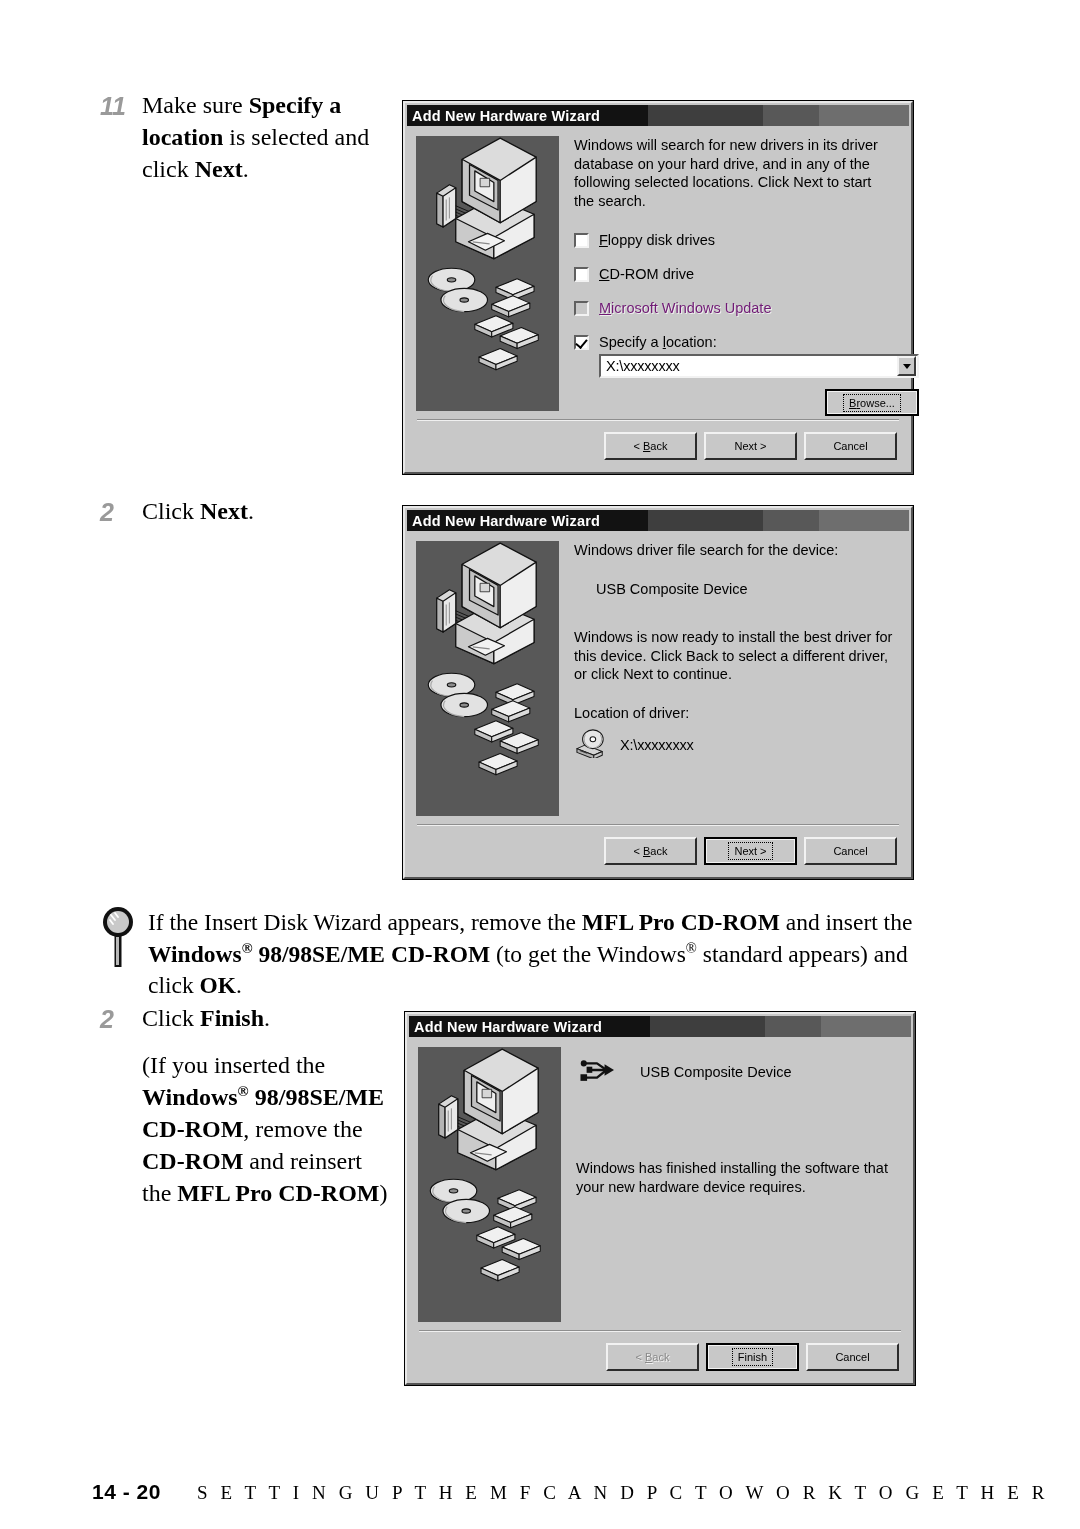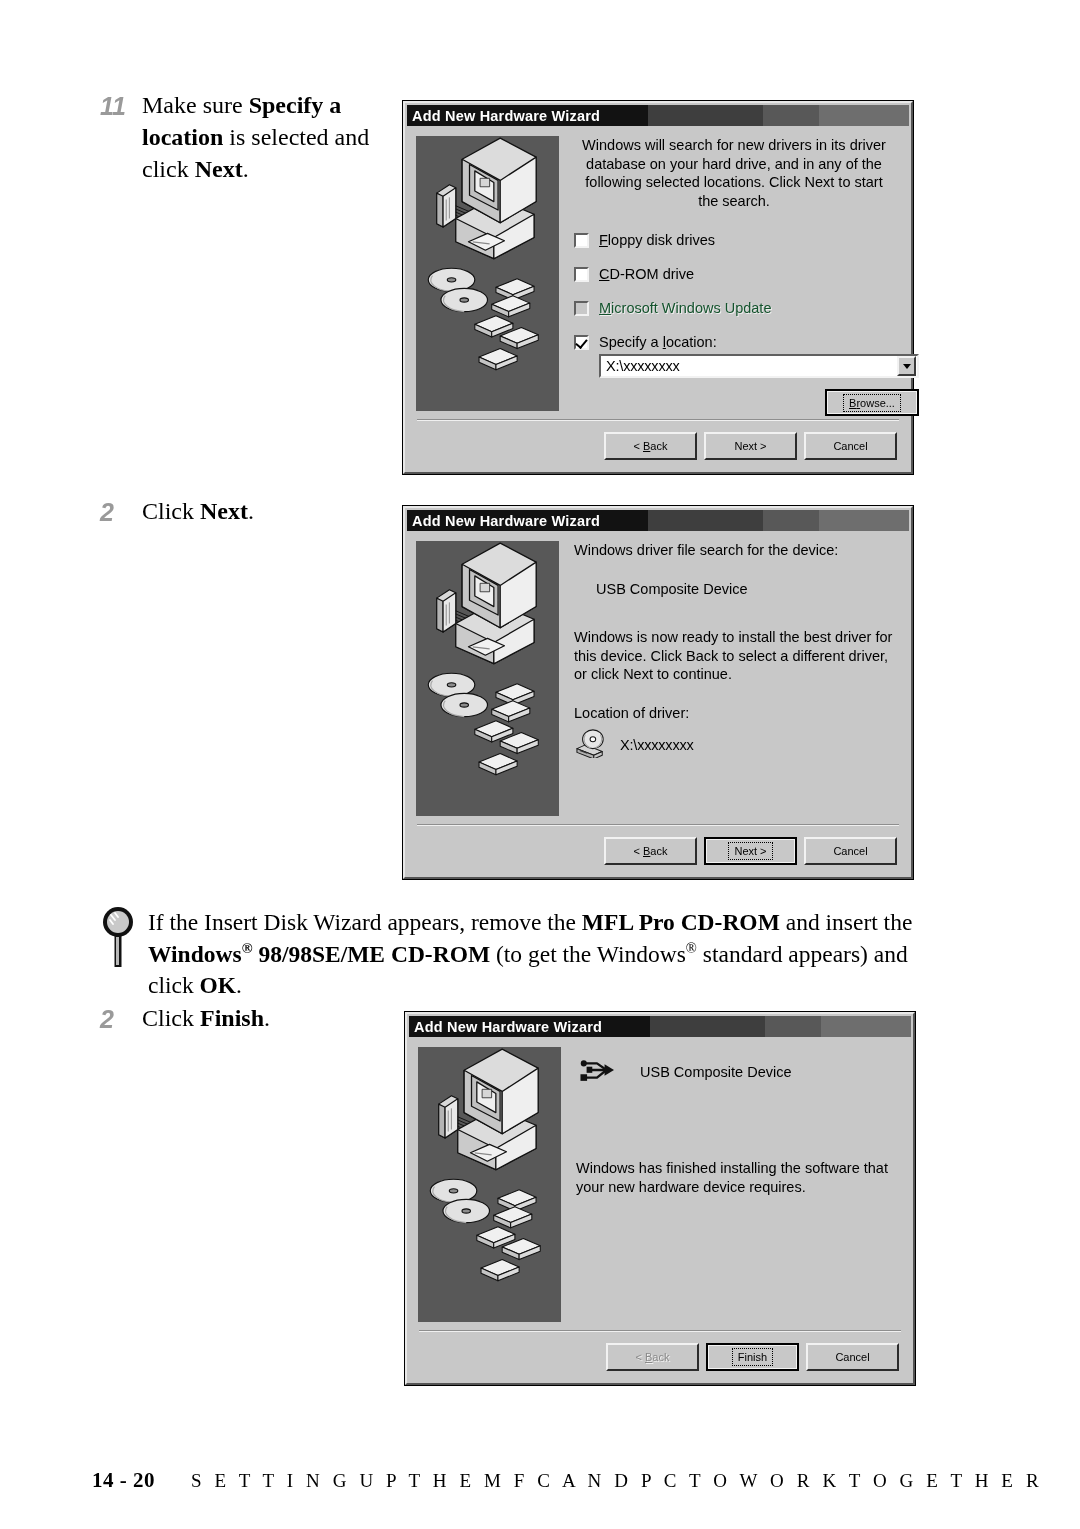--- a/index.html
+++ b/index.html
@@ -85,25 +85,26 @@
 
   
   #footer {
     position: absolute;
     left: 92px;
     top: 1468px;
     display: flex;
     align-items: baseline;
   }
   #footer .pg {
-    font-family: Liberation Serif, serif;
+    font-family: Liberation Sans, sans-serif;
     font-weight: bold;
     font-size: 21px;
     letter-spacing: 0.5px;
     margin-right: 36px;
+    margin-top: 12px;
   }
   #footer .ft {
     font-family: "Liberation Serif", serif;
     font-size: 19px;
     letter-spacing: 4.1px;
   }
 
   
   .dlg {
     position: absolute;
@@ -226,21 +227,21 @@
     content: "";
     position: absolute;
     left: 2px; top: 0px;
     width: 5px; height: 9px;
     border-right: 2px solid #000;
     border-bottom: 2px solid #000;
     transform: rotate(40deg);
   }
   .cblabel { font-size: 14.5px; }
   .cblabel u { text-decoration: underline; }
-  .cbrow.dim .cblabel { color: #14532d; text-shadow: 1px 1px 0 #eee; }
+  .cbrow.dim .cblabel { color: #701a75; text-shadow: 1px 1px 0 #eee; }
   .cbrow.dim .cbox { background: #c8c8c8; }
 
   
   .combo {
     display: flex;
     height: 24px;
     margin-top: 3px;
     background: #fff;
     border-top: 2px solid #606060;
     border-left: 2px solid #606060;
@@ -420,21 +421,21 @@
       <div class="titlebar">
         <span class="titlebar-text">Add New Hardware Wizard</span>
       </div>
       <div class="dlg-content">
         <div class="illus" style="width:143px; height:275px;">
           <svg width="143" height="275" viewBox="0 0 120 260" preserveAspectRatio="xMidYMid meet">
               <use href="#sym-computer-illustration"></use>
             </svg>
         </div>
         <div class="pane">
-          <div class="dlg-text" style="width:320px;text-align:center;">Windows will search for new drivers in its driver database on your hard drive, and in any of the following selected locations. Click Next to start the search.</div>
+          <div class="dlg-text" style="width:320px;">Windows will search for new drivers in its driver database on your hard drive, and in any of the following selected locations. Click Next to start the search.</div>
 
           <div style="margin-top:22px;">
             <div class="cbrow">
               <span class="cbox"></span>
               <span class="cblabel"><u>F</u><span>loppy disk drives</span></span>
             </div>
 
             <div class="cbrow">
               <span class="cbox"></span>
               <span class="cblabel"><u>C</u><span>D-ROM drive</span></span>
@@ -536,20 +537,23 @@
       <span>If the Insert Disk Wizard appears, remove the </span><b>MFL Pro CD-ROM</b><span> and insert the </span><b>Windows</b><b><sup class="reg">®</sup></b><b> 98/98SE/ME CD-ROM</b><span> (to get the Windows</span><sup class="reg">®</sup><span> standard appears) and click </span><b>OK</b><span>.</span>
     </div>
   </div>
 
   <div class="step" id="step13">
     <div class="step-num">2</div>
     <div class="step-body">
       <div>
         <span>Click </span><b>Finish</b><span>.</span>
       </div>
+      <div class="sub-para">
+        <span>(If you inserted the </span><b>Windows</b><b><sup class="reg">®</sup></b><b> 98/98SE/ME CD-ROM</b><span>, remove the </span><b>CD-ROM</b><span> and reinsert the </span><b>MFL Pro CD-ROM</b><span>)</span>
+      </div>
     </div>
   </div>
 
   <div class="dlg" id="dlg3" style="left:404px; top:1011px; width:512px; height:375px;">
     <div class="dlg-inner">
       <div class="titlebar">
         <span class="titlebar-text">Add New Hardware Wizard</span>
       </div>
       <div class="dlg-content">
         <div class="illus" style="width:143px; height:275px;">

